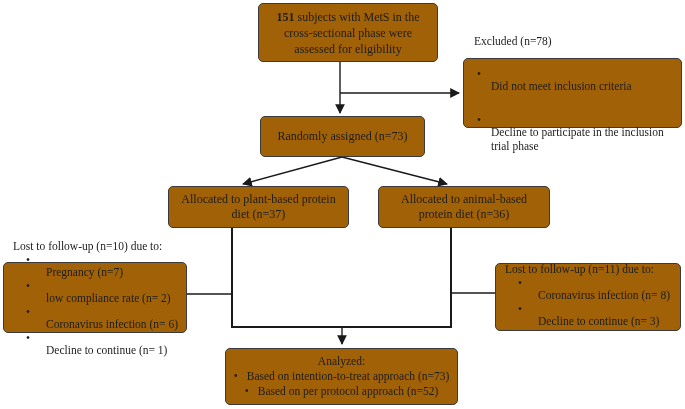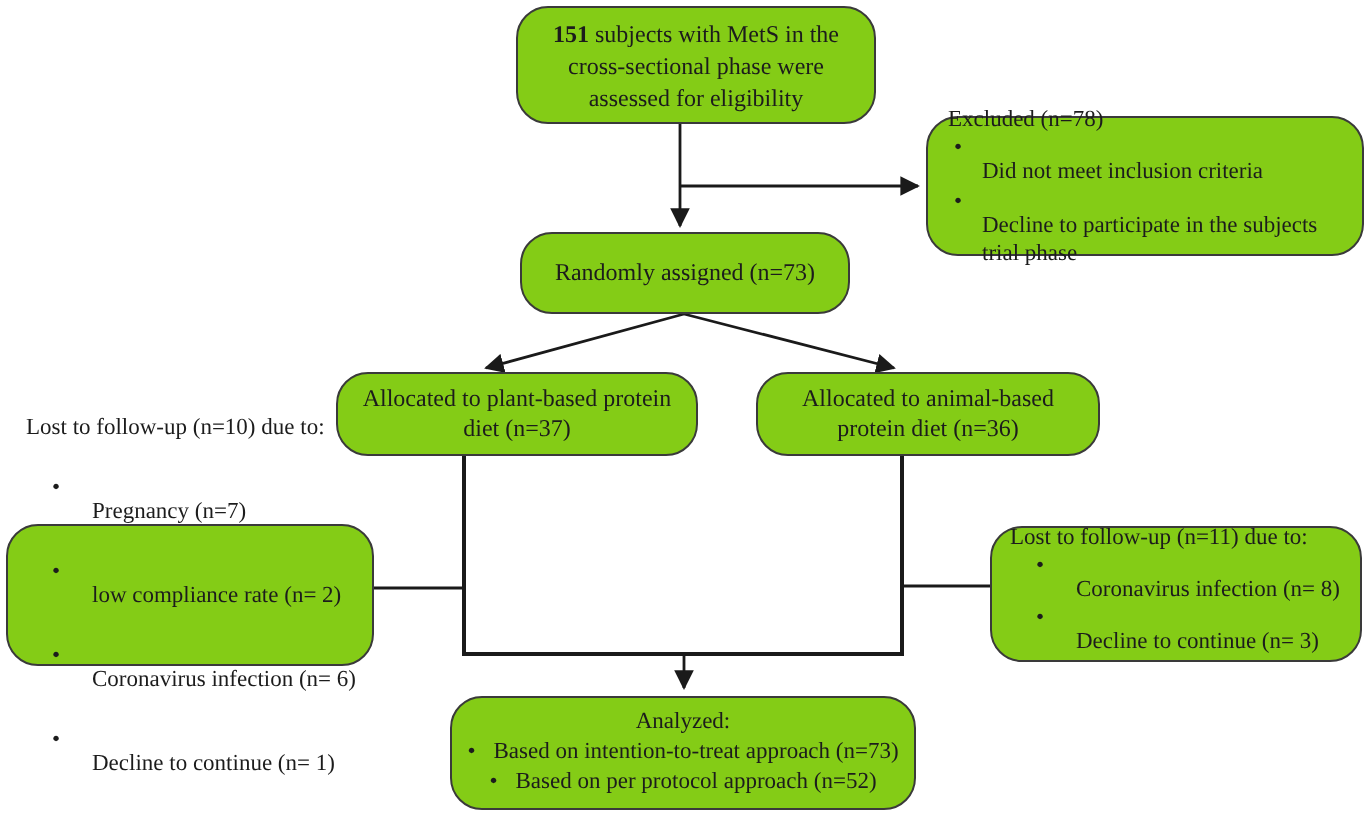--- a/index.html
+++ b/index.html
@@ -5,32 +5,32 @@
   html,body{margin:0;padding:0;background:#ffffff;}
   .canvas{
     position:relative;width:685px;height:409px;background:#ffffff;
     font-family:"Liberation Serif","DejaVu Serif",serif;color:#1c1c1c;
     overflow:hidden;
   }
   .connectors{position:absolute;left:0;top:0;width:685px;height:409px;}
   .ln{stroke:#1a1a1a;stroke-width:1.4;fill:none;}
   .ln.thick{stroke-width:2;}
   .box{
-    position:absolute;box-sizing:border-box;background:#84cc16;
-    border:1.4px solid #3a3a3a;border-radius:16px;
+    position:absolute;box-sizing:border-box;background:#a16207;
+    border:1.4px solid #3a3a3a;border-radius:5px;
     font-size:11.5px;line-height:14.5px;
   }
   .center-col{display:flex;flex-direction:column;align-items:center;justify-content:center;text-align:center;}
   .left-col{display:flex;flex-direction:column;justify-content:center;text-align:left;}
   #box-eligibility{left:258px;top:3px;width:180px;height:59px;font-size:12px;line-height:16px;}
-  #box-excluded{left:463px;top:58px;width:219px;height:70px;padding:7px 8px 6px 10px;line-height:14.5px;}
+  #box-excluded{left:463px;top:58px;width:219px;height:70px;padding:7px 8px 6px 10px;line-height:14.5px;gap:19px;}
   #box-randomized{left:260px;top:116px;width:165px;height:41px;font-size:12px;}
   #box-plant{left:168px;top:186px;width:181px;height:42px;font-size:12px;line-height:15px;}
   #box-animal{left:378px;top:186px;width:172px;height:42px;font-size:12px;line-height:15px;}
-  #box-lost-left{left:3px;top:262px;width:184px;height:71px;padding:6px 6px 5px 9px;line-height:14px;gap:16px;}
+  #box-lost-left{left:3px;top:262px;width:184px;height:71px;padding:6px 6px 5px 9px;line-height:14px;}
   #box-lost-right{left:495px;top:263px;width:186px;height:68px;padding:6px 6px 11px 9px;line-height:14px;}
   #box-analyzed{left:225px;top:348px;width:233px;height:57px;line-height:15px;}
   .bullet-row{display:flex;align-items:flex-start;}
   .bullet-row .marker{flex:none;text-align:left;}
   .gap-sm .marker{width:14px;margin-left:3px;}
   .gap-lg .marker{width:20px;margin-left:13px;}
   .btext{flex:1;margin-top:12px;}
   .nowrap{white-space:nowrap;}
   .centered-bullet{display:flex;justify-content:center;white-space:nowrap;}
   .centered-bullet .marker{margin-right:9px;}
@@ -64,21 +64,21 @@
   </div>
 
   <div class="box left-col gap-sm" id="box-excluded">
     <div>Excluded (n=78)</div>
     <div class="bullet-row">
       <span class="marker">•</span>
       <span class="btext">Did not meet inclusion criteria</span>
     </div>
     <div class="bullet-row">
       <span class="marker">•</span>
-      <span class="btext">Decline to participate in the subjects trial phase</span>
+      <span class="btext">Decline to participate in the inclusion trial phase</span>
     </div>
   </div>
 
   <div class="box center-col" id="box-randomized">
     <div>Randomly assigned (n=73)</div>
   </div>
 
   <div class="box center-col" id="box-plant">
     <div>Allocated to plant-based protein</div>
     <div>diet (n=37)</div>

